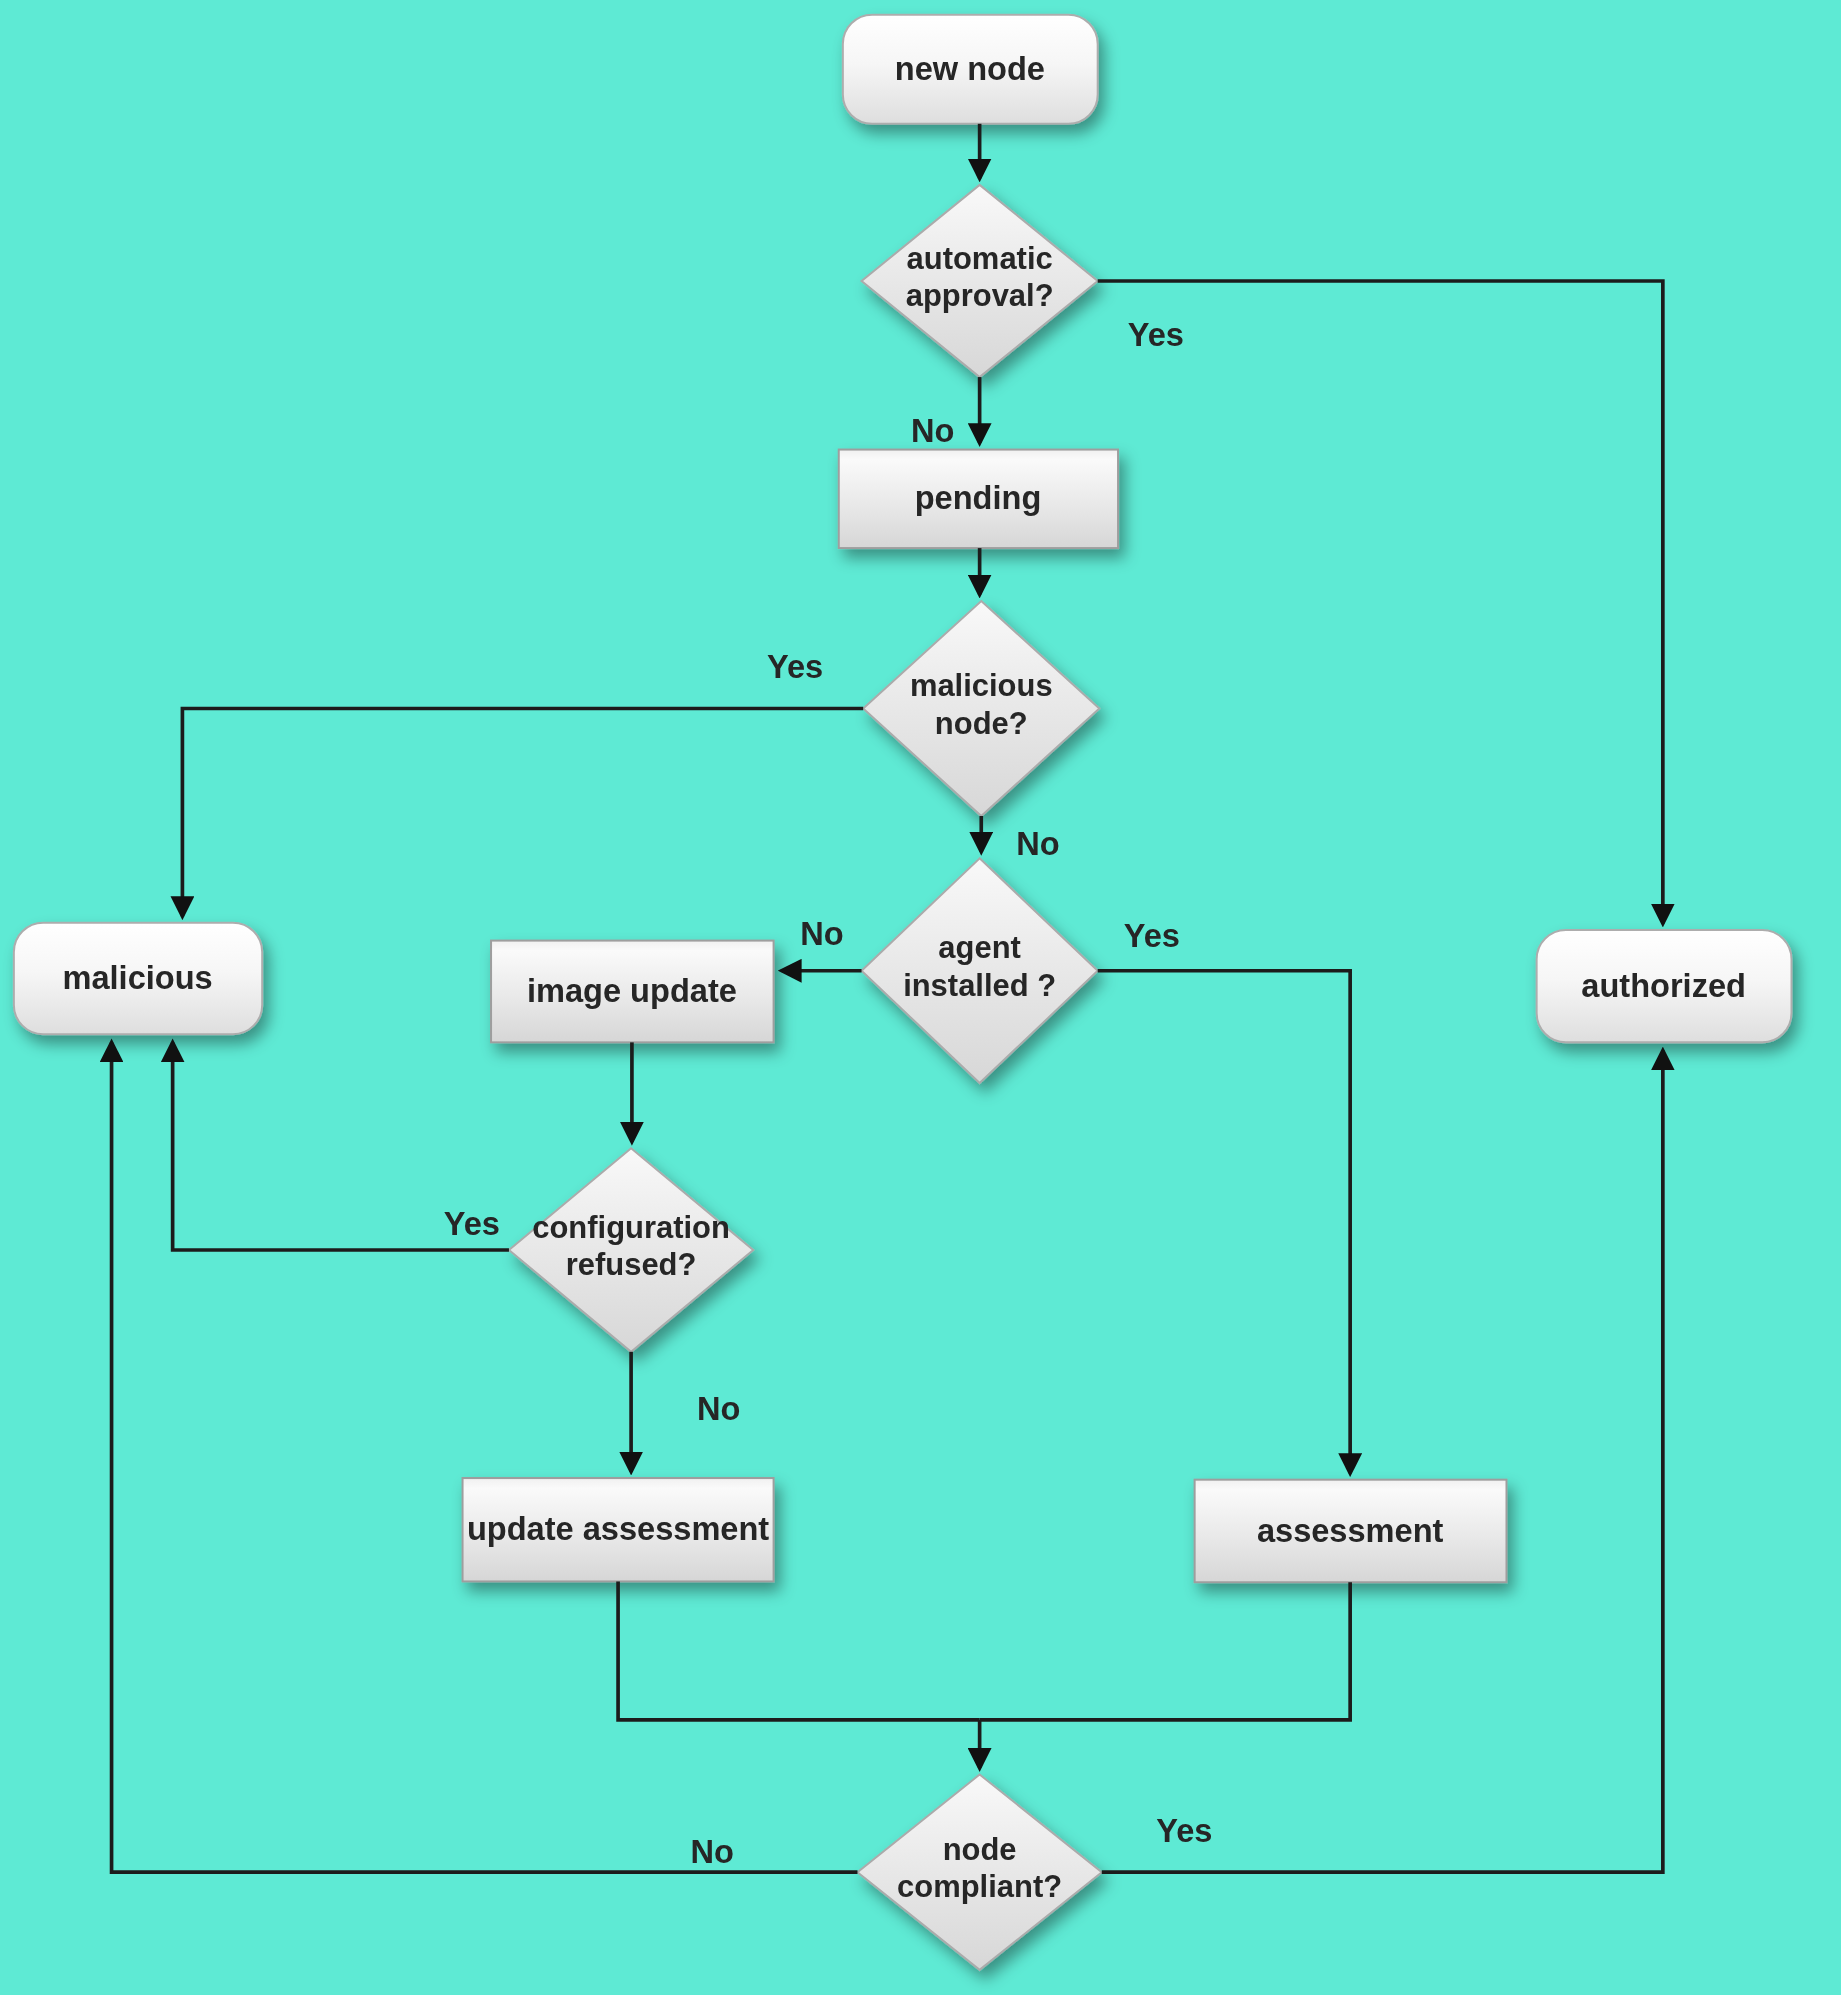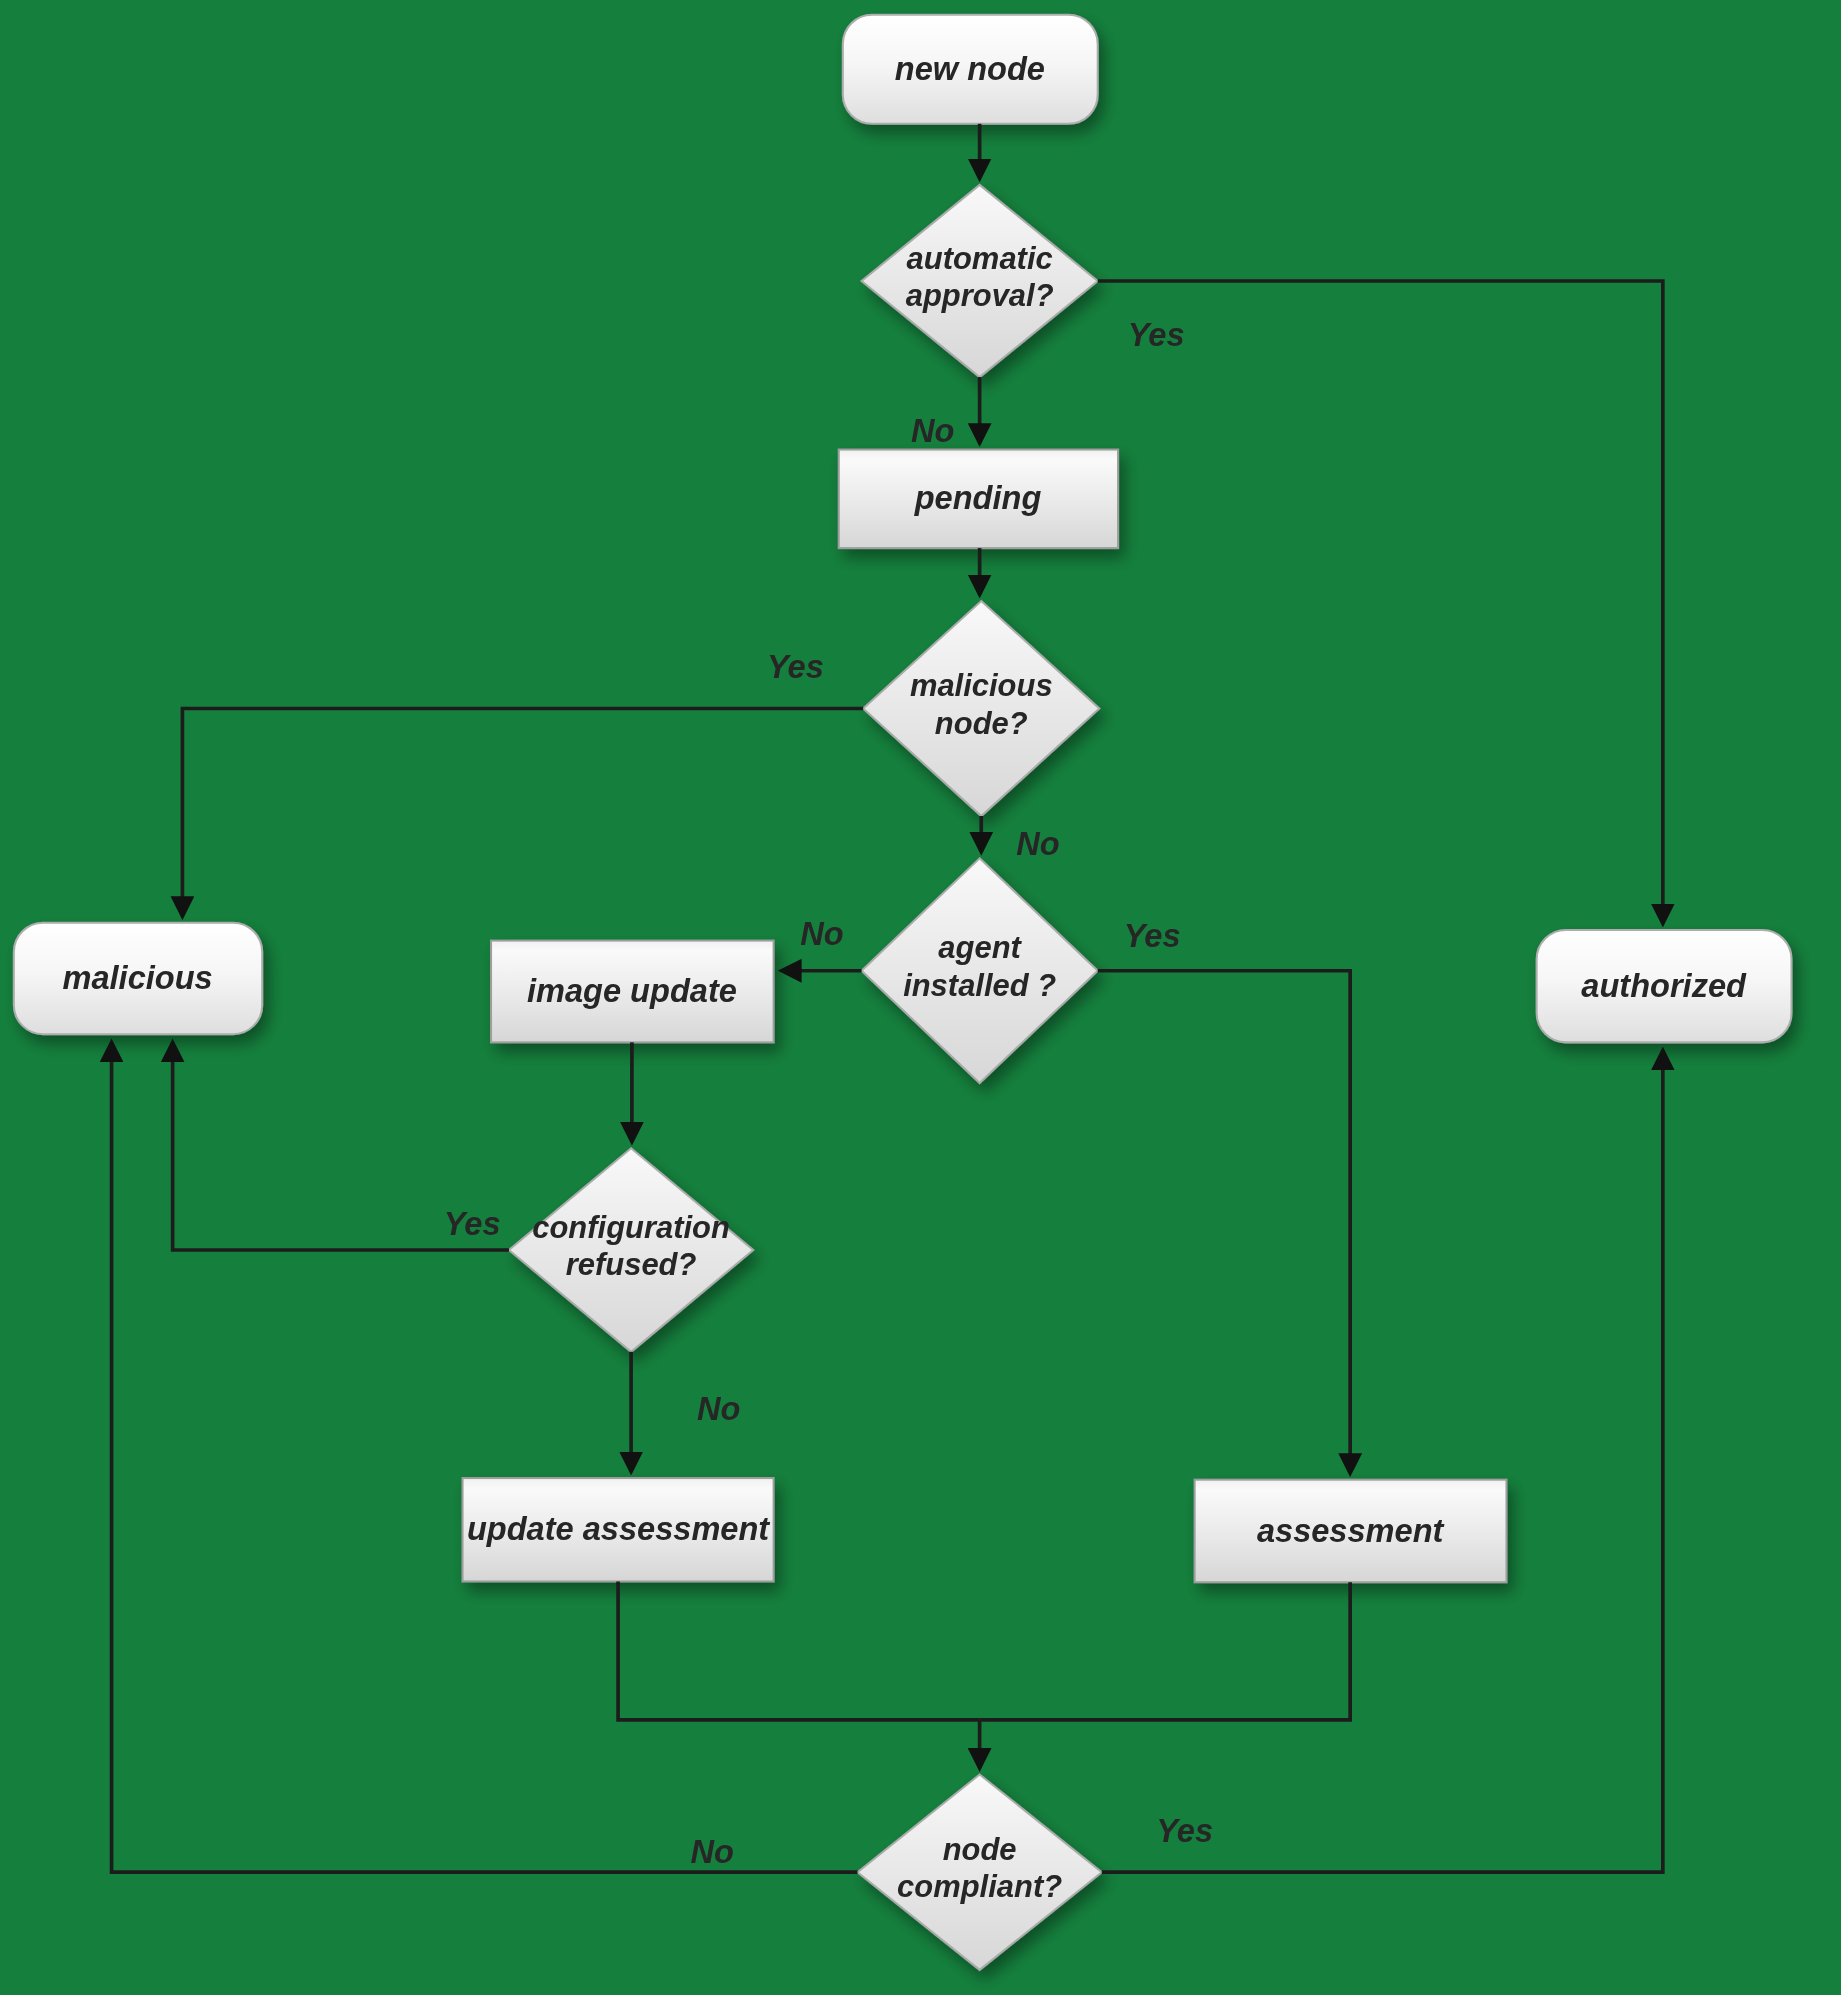--- a/index.html
+++ b/index.html
@@ -3,23 +3,22 @@
 <meta charset="utf-8">
 <style>
   html, body {
     margin: 0;
     padding: 0;
     background: #ffffff;
   }
   .canvas-wrap {
     width: 1842px;
     height: 1996px;
-    background: #15803d;
+    background: #5eead4;
     position: relative;
-    font-style: italic;
   }
   svg text {
     font-family: "Liberation Sans", "DejaVu Sans", sans-serif;
     font-weight: 700;
     fill: #262626;
   }
   .node-label { font-size: 40px; }
   .diamond-label { font-size: 38px; }
   .edge-label { font-size: 40px; }
   .edge { stroke: #1c1c1c; stroke-width: 4.5; fill: none; }

